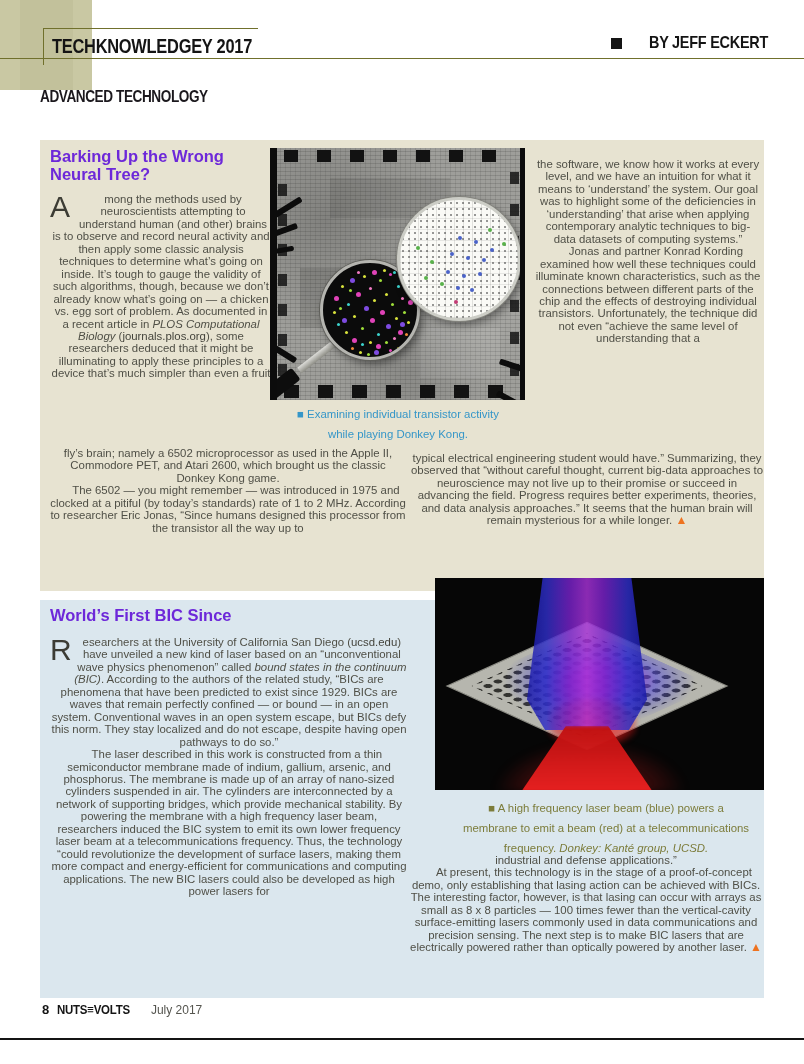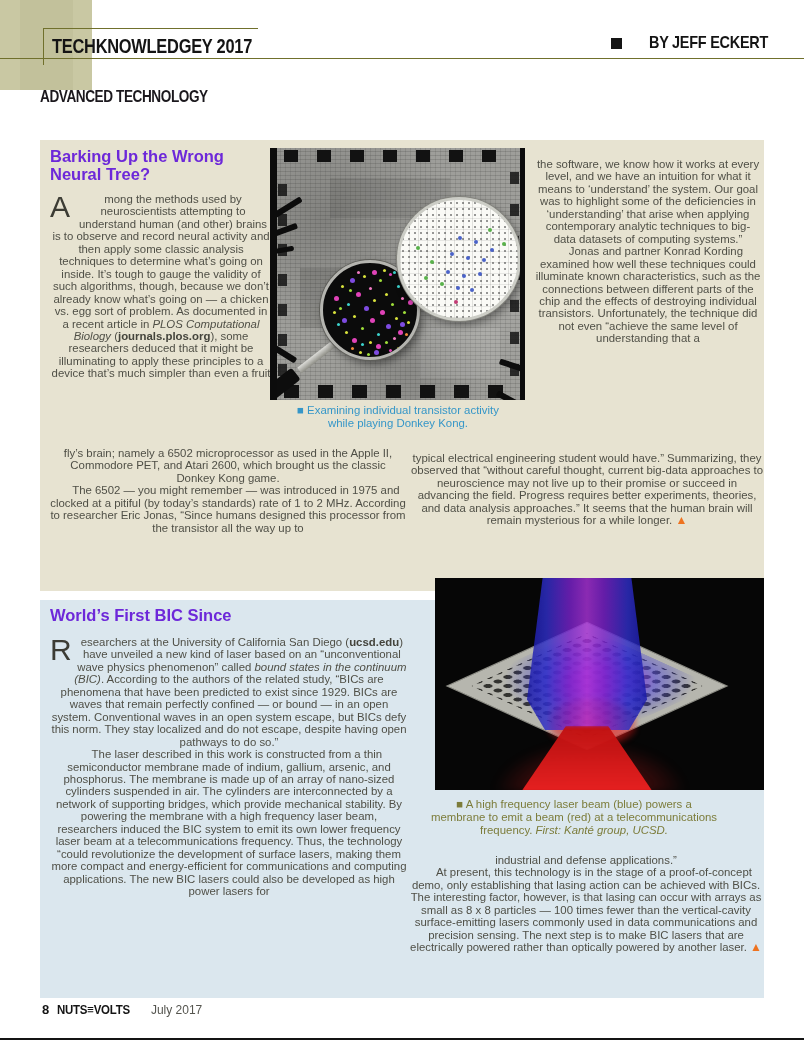--- a/index.html
+++ b/index.html
@@ -31,25 +31,25 @@
   .t2{top:606px;}
   .body{font-size:11.4px;line-height:12.45px;color:#4f4f46;text-align:center;}
   .dropcap{float:left;font-size:30px;line-height:25px;margin:1px 4px 0 0;color:#3c3c34;}
   .a1-left{left:50px;top:193px;width:222px;}
   .a1-right{left:535px;top:158px;width:226px;}
   .a1-bl{left:50px;top:447px;width:356px;}
   .a1-br{left:410px;top:452px;width:354px;}
   .a2-left{left:50px;top:636px;width:358px;}
   .a2-right{left:410px;top:854px;width:352px;}
   .body i{font-style:italic;}
-  .body b{font-weight:bold;color:#44443c;}
+  .body b{font-weight:normal;color:#44443c;}
   .end{color:#ee7320;font-size:12px;}
-  .cap{font-size:11.4px;line-height:13px;text-align:center;}
+  .cap{font-size:11.4px;line-height:20px;text-align:center;}
   .cap1{left:272px;top:404px;width:252px;color:#3596c8;}
-  .cap2{left:396px;top:798px;width:356px;color:#7c7c3a;}
+  .cap2{left:428px;top:798px;width:356px;color:#7c7c3a;}
   .cap i{font-style:italic;}
 
   
   .chip{left:270px;top:148px;width:255px;height:252px;background:#9e9e9a;overflow:hidden;margin:0;
         background-image:
           repeating-linear-gradient(0deg, rgba(50,50,48,.18) 0 1px, transparent 1px 4px),
           repeating-linear-gradient(90deg, rgba(60,60,58,.14) 0 1px, transparent 1px 5px),
           radial-gradient(ellipse at 22% 28%, rgba(0,0,0,.18), transparent 45%),
           radial-gradient(ellipse at 72% 62%, rgba(255,255,255,.14), transparent 40%),
           radial-gradient(ellipse at 55% 85%, rgba(0,0,0,.14), transparent 40%);}
@@ -208,21 +208,21 @@
 
   <figure class="abs laser">
     <div class="membrane">
       <div class="mem-tint"></div>
     </div>
     <div class="red-underglow"></div>
     <div class="blue-beam"></div>
     <div class="red-glow"></div>
     <div class="red-beam"></div>
   </figure>
-  <div class="abs cap cap2">■ A high frequency laser beam (blue) powers a<br>membrane to emit a beam (red) at a telecommunications<br>frequency. <i>First: Kanté group, UCSD.</i></div>
+  <div class="abs cap cap2">■ A high frequency laser beam (blue) powers a<br>membrane to emit a beam (red) at a telecommunications<br>frequency. <i>Donkey: Kanté group, UCSD.</i></div>
 
   <div class="abs body a2-right">industrial and defense applications.”<br>&nbsp;&nbsp;&nbsp;&nbsp;&nbsp;At present, this technology is in the stage of a proof-of-concept demo, only establishing that lasing action can be achieved with BICs. The interesting factor, however, is that lasing can occur with arrays as small as 8 x 8 particles — 100 times fewer than the vertical-cavity surface-emitting lasers commonly used in data communications and precision sensing. The next step is to make BIC lasers that are electrically powered rather than optically powered by another laser. <span class="end">▲</span></div>
 
   <div class="abs footer">
     <span class="pg-num">8</span>
     <span class="logo">NUTS≡VOLTS</span>
     <span class="issue">July 2017</span>
   </div>
   <div class="abs rule-bottom"></div>
 

